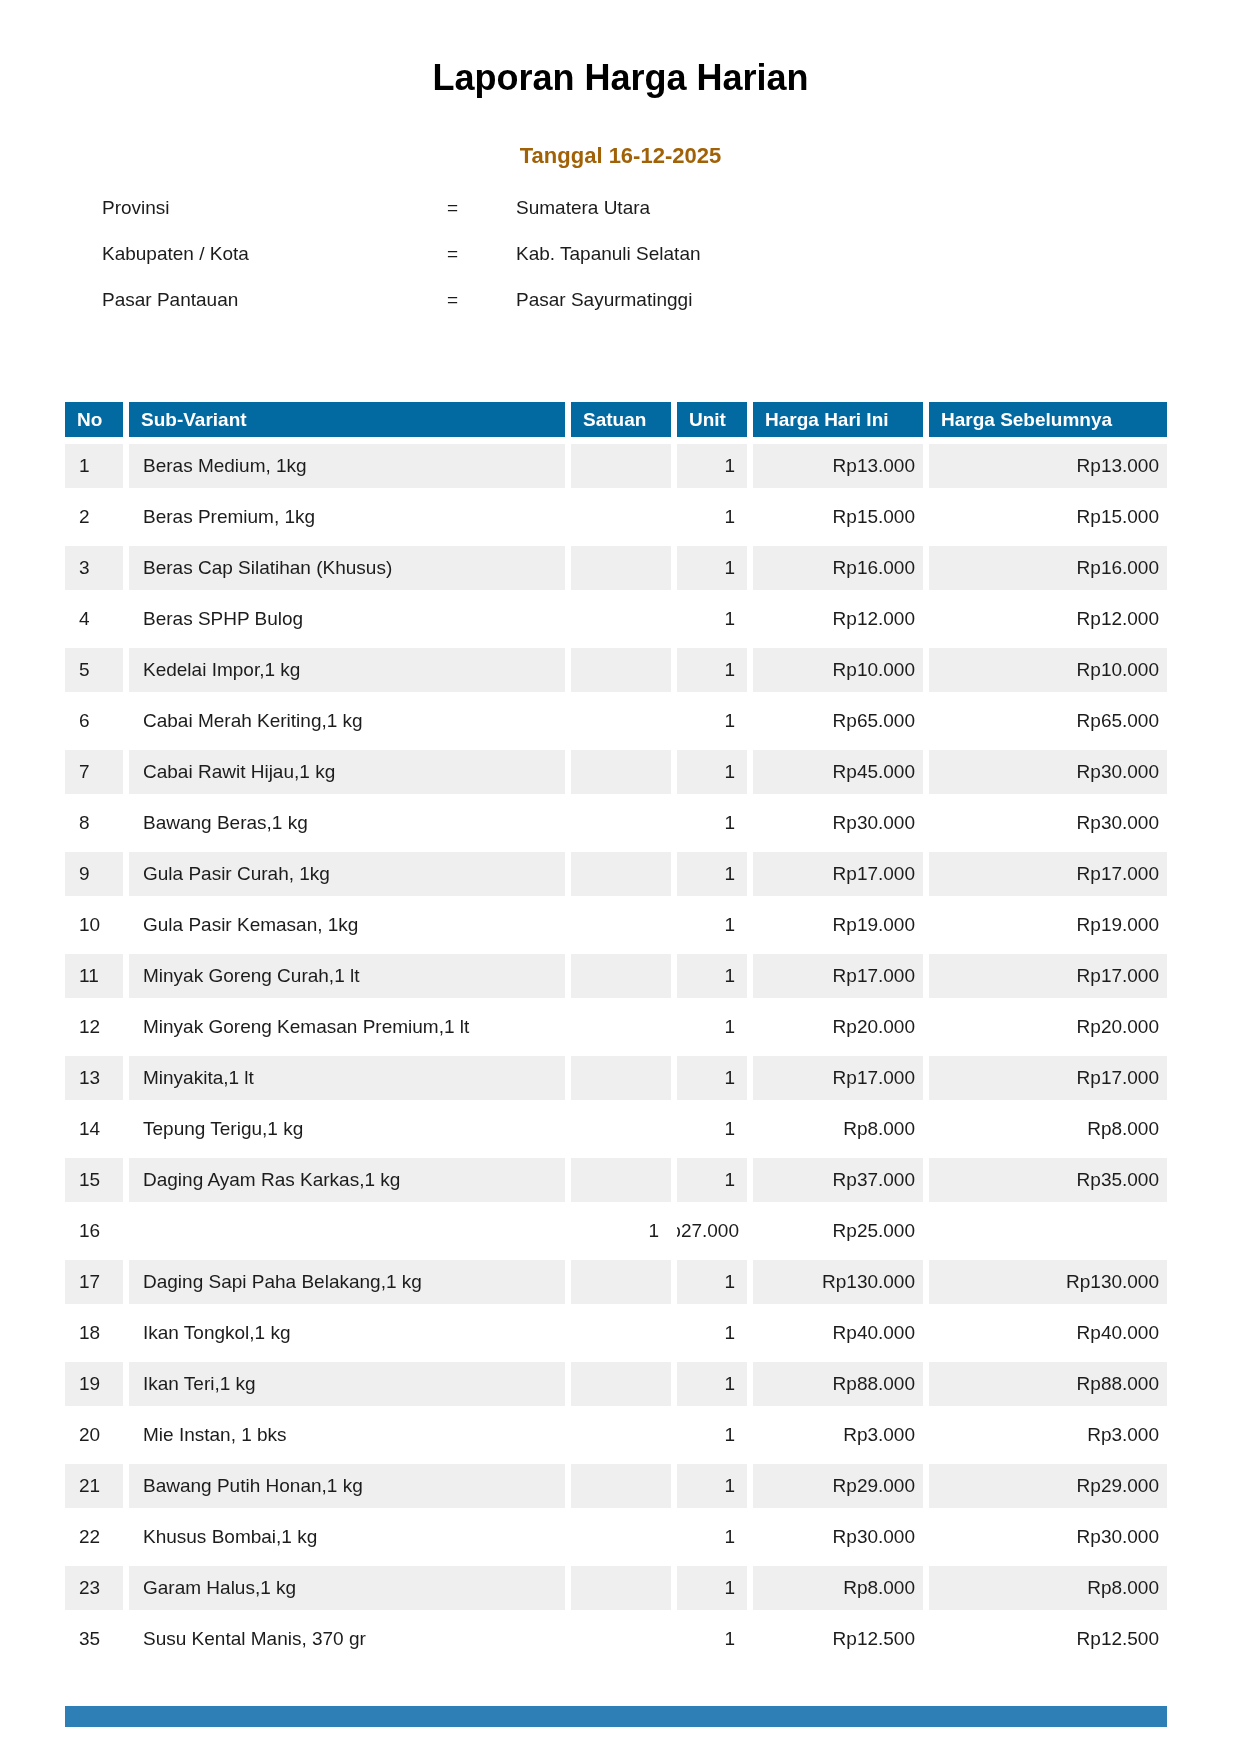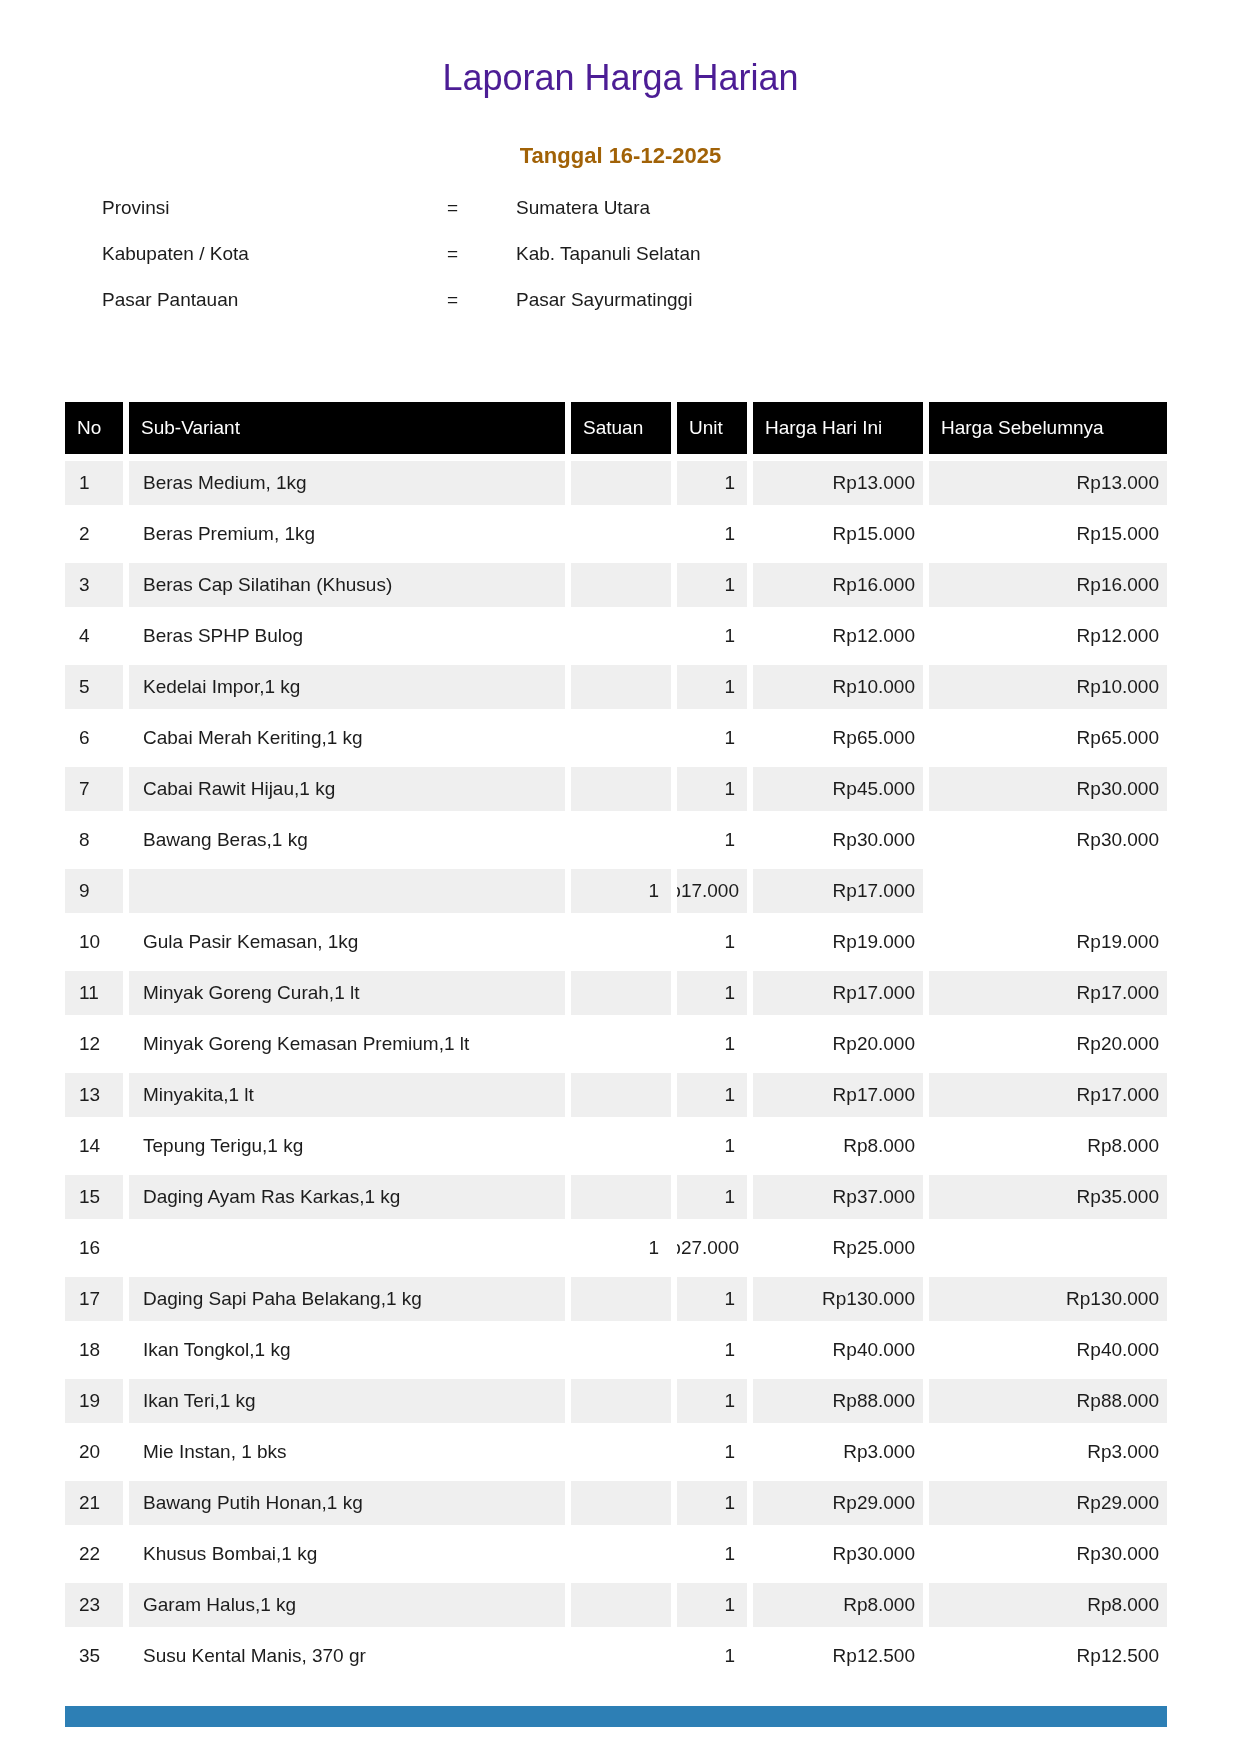--- a/index.html
+++ b/index.html
@@ -15,23 +15,23 @@
     color: #1c1c1c;
     overflow: hidden;
   }
   .title {
     position: absolute;
     top: 56px;
     left: 0;
     width: 100%;
     text-align: center;
     font-size: 36px;
-    font-weight: normal;
+    font-weight: bold;
     line-height: 44px;
-    color: #4c1d95;
+    color: #000000;
   }
   .subtitle {
     position: absolute;
     top: 134px;
     left: 0;
     width: 100%;
     text-align: center;
     font-size: 22px;
     font-weight: bold;
     line-height: 44px;
@@ -78,24 +78,24 @@
   .td {
     height: 44px;
     display: flex;
     align-items: center;
     font-size: 19px;
     background: transparent;
     overflow: hidden;
     white-space: nowrap;
   }
   .thead .td {
-    height: 52px;
-    background: #000000;
+    height: 35px;
+    background: #0369a1;
     color: #ffffff;
-    font-weight: normal;
+    font-weight: bold;
     padding-left: 12px;
   }
   .tr.odd .td { background: #efefef; }
   .c-no  { padding-left: 14px; }
   .c-sub { padding-left: 14px; }
   .c-sat { padding-left: 14px; }
   .c-unit { justify-content: flex-end; padding-right: 12px; text-align: center; }
   .c-hhi  { justify-content: flex-end; padding-right: 8px; }
   .c-hs   { justify-content: flex-end; padding-right: 8px; }
   .thead .c-unit, .thead .c-hhi, .thead .c-hs {
@@ -204,20 +204,21 @@
       <div class="tr">
     <div class="td c-no">8</div>
     <div class="td c-sub">Bawang Beras,1 kg</div>
     <div class="td c-sat"></div>
     <div class="td c-unit">1</div>
     <div class="td c-hhi">Rp30.000</div>
     <div class="td c-hs">Rp30.000</div>
   </div>
       <div class="tr odd">
     <div class="td c-no">9</div>
+    <div class="td c-sub">Gula Pasir Curah, 1kg</div>
     <div class="td c-sat"></div>
     <div class="td c-unit">1</div>
     <div class="td c-hhi">Rp17.000</div>
     <div class="td c-hs">Rp17.000</div>
   </div>
       <div class="tr">
     <div class="td c-no">10</div>
     <div class="td c-sub">Gula Pasir Kemasan, 1kg</div>
     <div class="td c-sat"></div>
     <div class="td c-unit">1</div>

